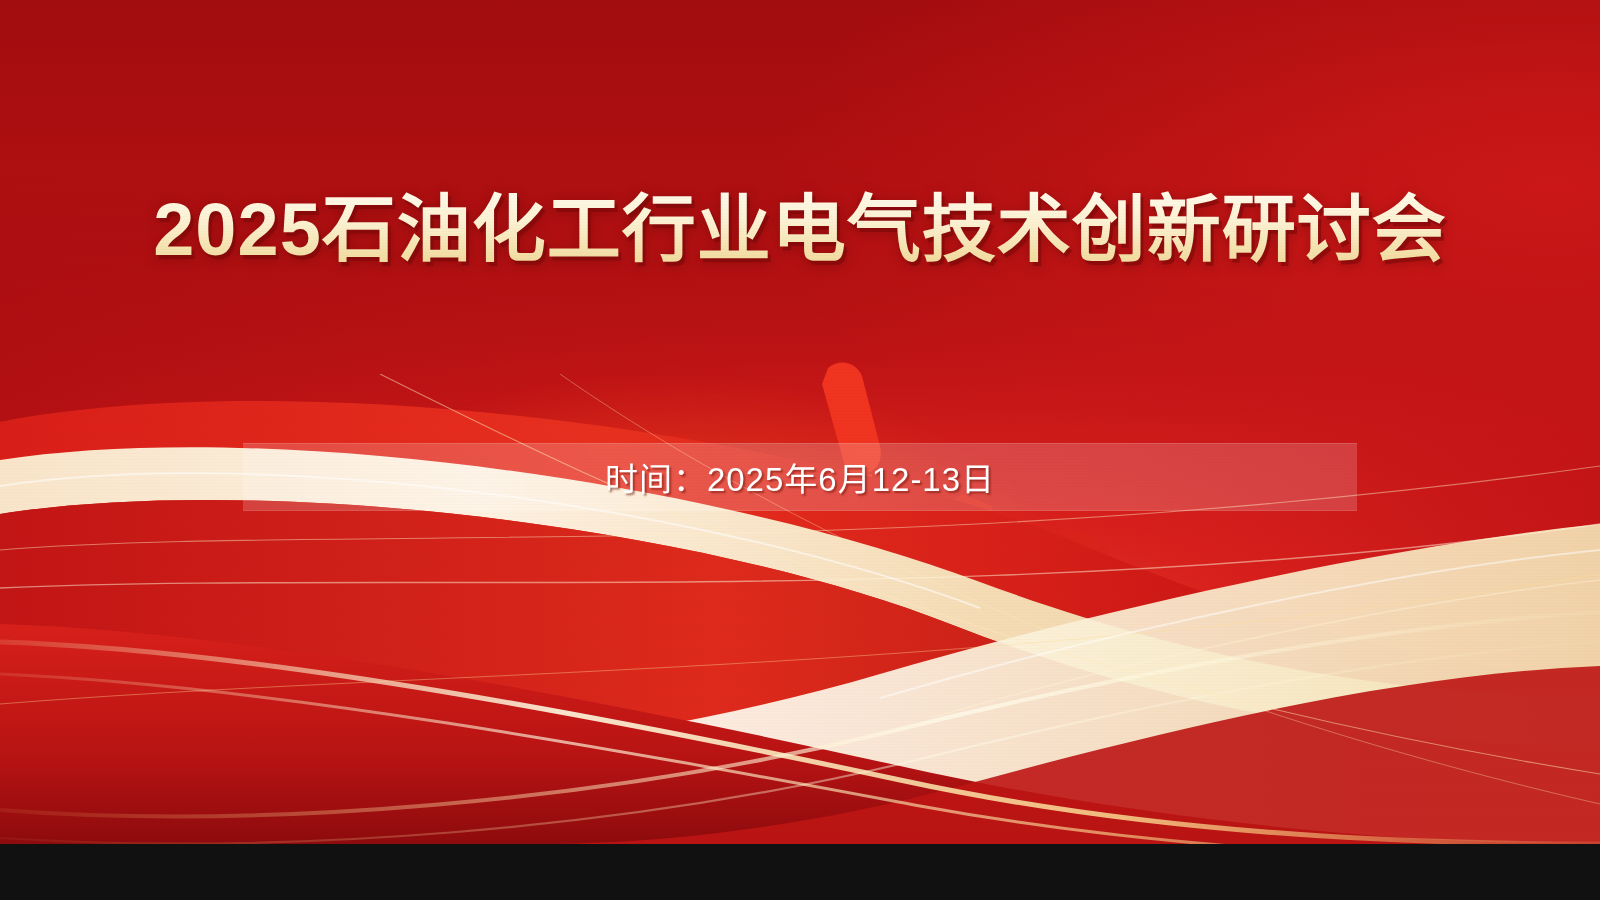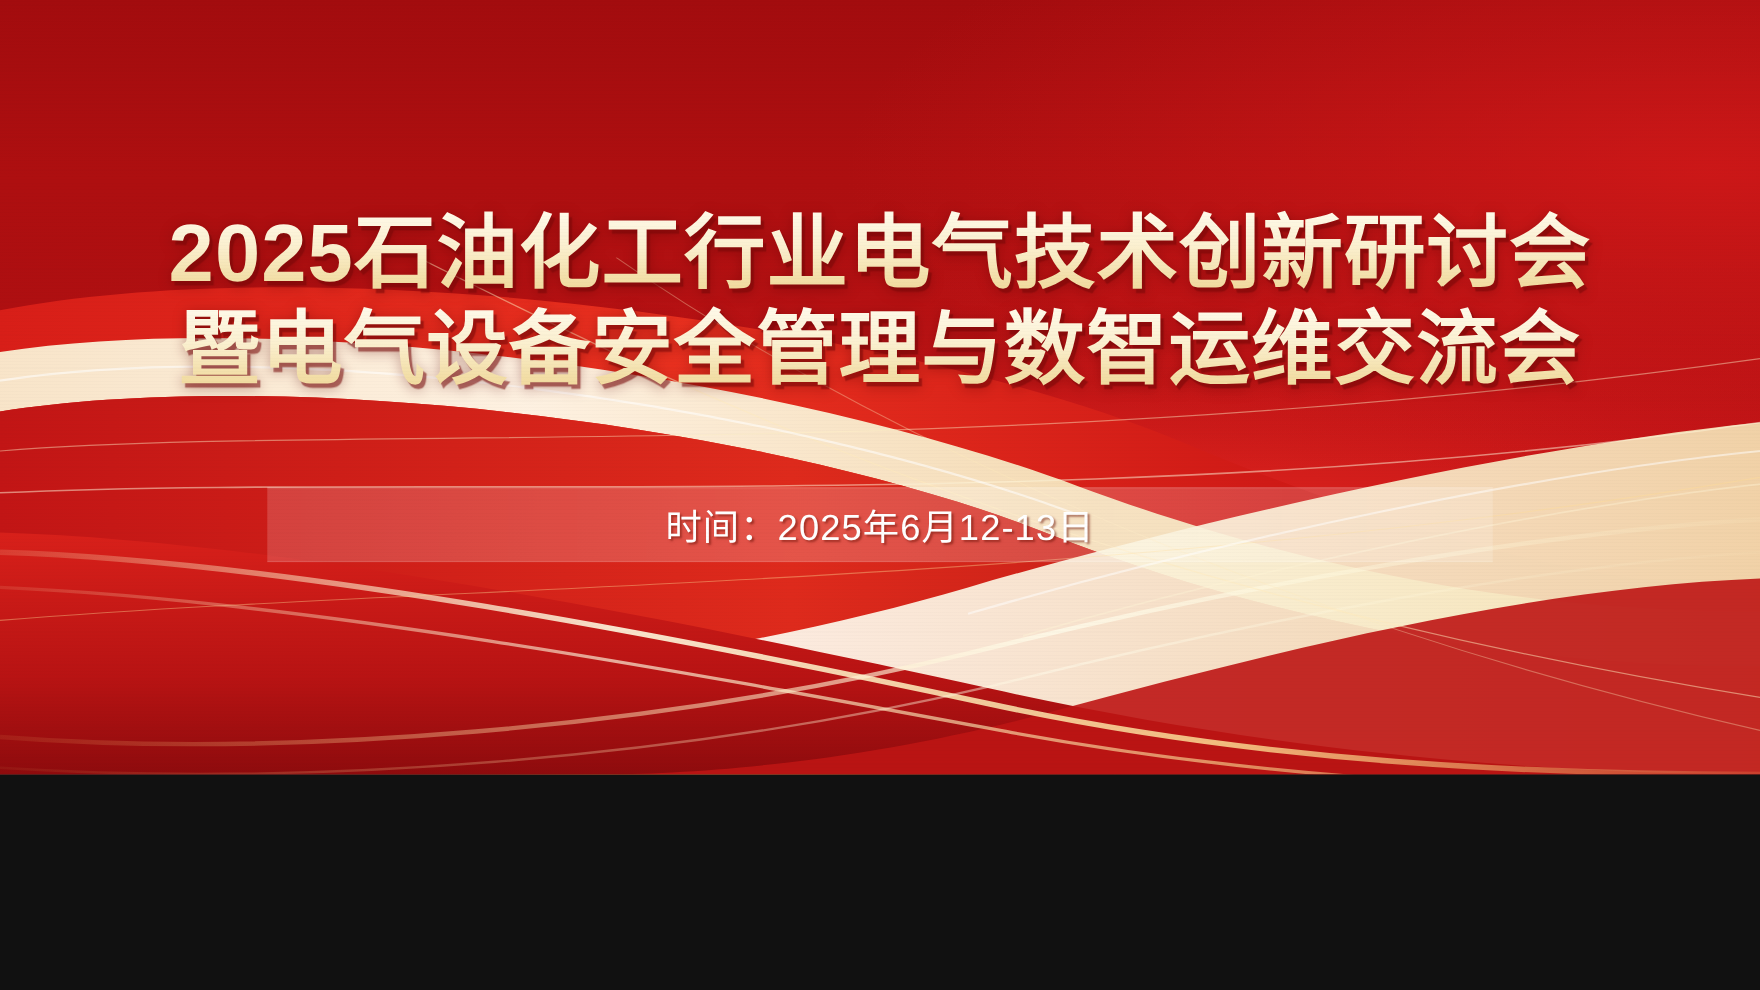--- a/index.html
+++ b/index.html
@@ -2,21 +2,21 @@
 <html lang="zh-CN"><head>
 <meta charset="utf-8">
 <title>Conference Banner</title>
 <style>
   html,body{margin:0;padding:0;background:#111;}
   body{font-family:"Liberation Sans","DejaVu Sans",sans-serif;}
 
   .banner{
     position:relative;
     width:1600px;
-    height:704px;
+    height:844px;
     overflow:hidden;
     background:#B00F10;
   }
 
   
   .bg-base{
     position:absolute;inset:0;
     background:
       radial-gradient(120% 95% at 58% 78%, #E8452A 0%, #D8201C 18%, #C41517 38%, #B00F12 62%, #9E0C10 100%);
   }
@@ -280,21 +280,20 @@
       <path d="M0,214 C380,196 1020,236 1600,150" fill="none" stroke="rgba(255,248,220,.5)" stroke-width="1.4"></path>
 
       <path d="M0,112 C260,72 700,130 980,234" fill="none" stroke="rgba(255,255,255,.55)" stroke-width="2"></path>
       <path d="M1600,176 C1400,196 1120,254 880,324" fill="none" stroke="rgba(255,255,255,.5)" stroke-width="2"></path>
       <path d="M1600,206 C1420,226 1160,278 930,344" fill="none" stroke="rgba(255,246,214,.4)" stroke-width="1.6"></path>
     </svg>
   </div>
 
   <div class="title-block">
     <span class="title-line">2025石油化工行业电气技术创新研讨会</span>
-    <span class="title-line">暨电气设备安全管理与数智运维交流会</span>
   </div>
 
   <div class="subtitle-bar">
     <span class="subtitle-item">时间：2025年6月12-13日</span>
   </div>
 
   <div class="noise"></div>
 </div>
 
 </body></html>

